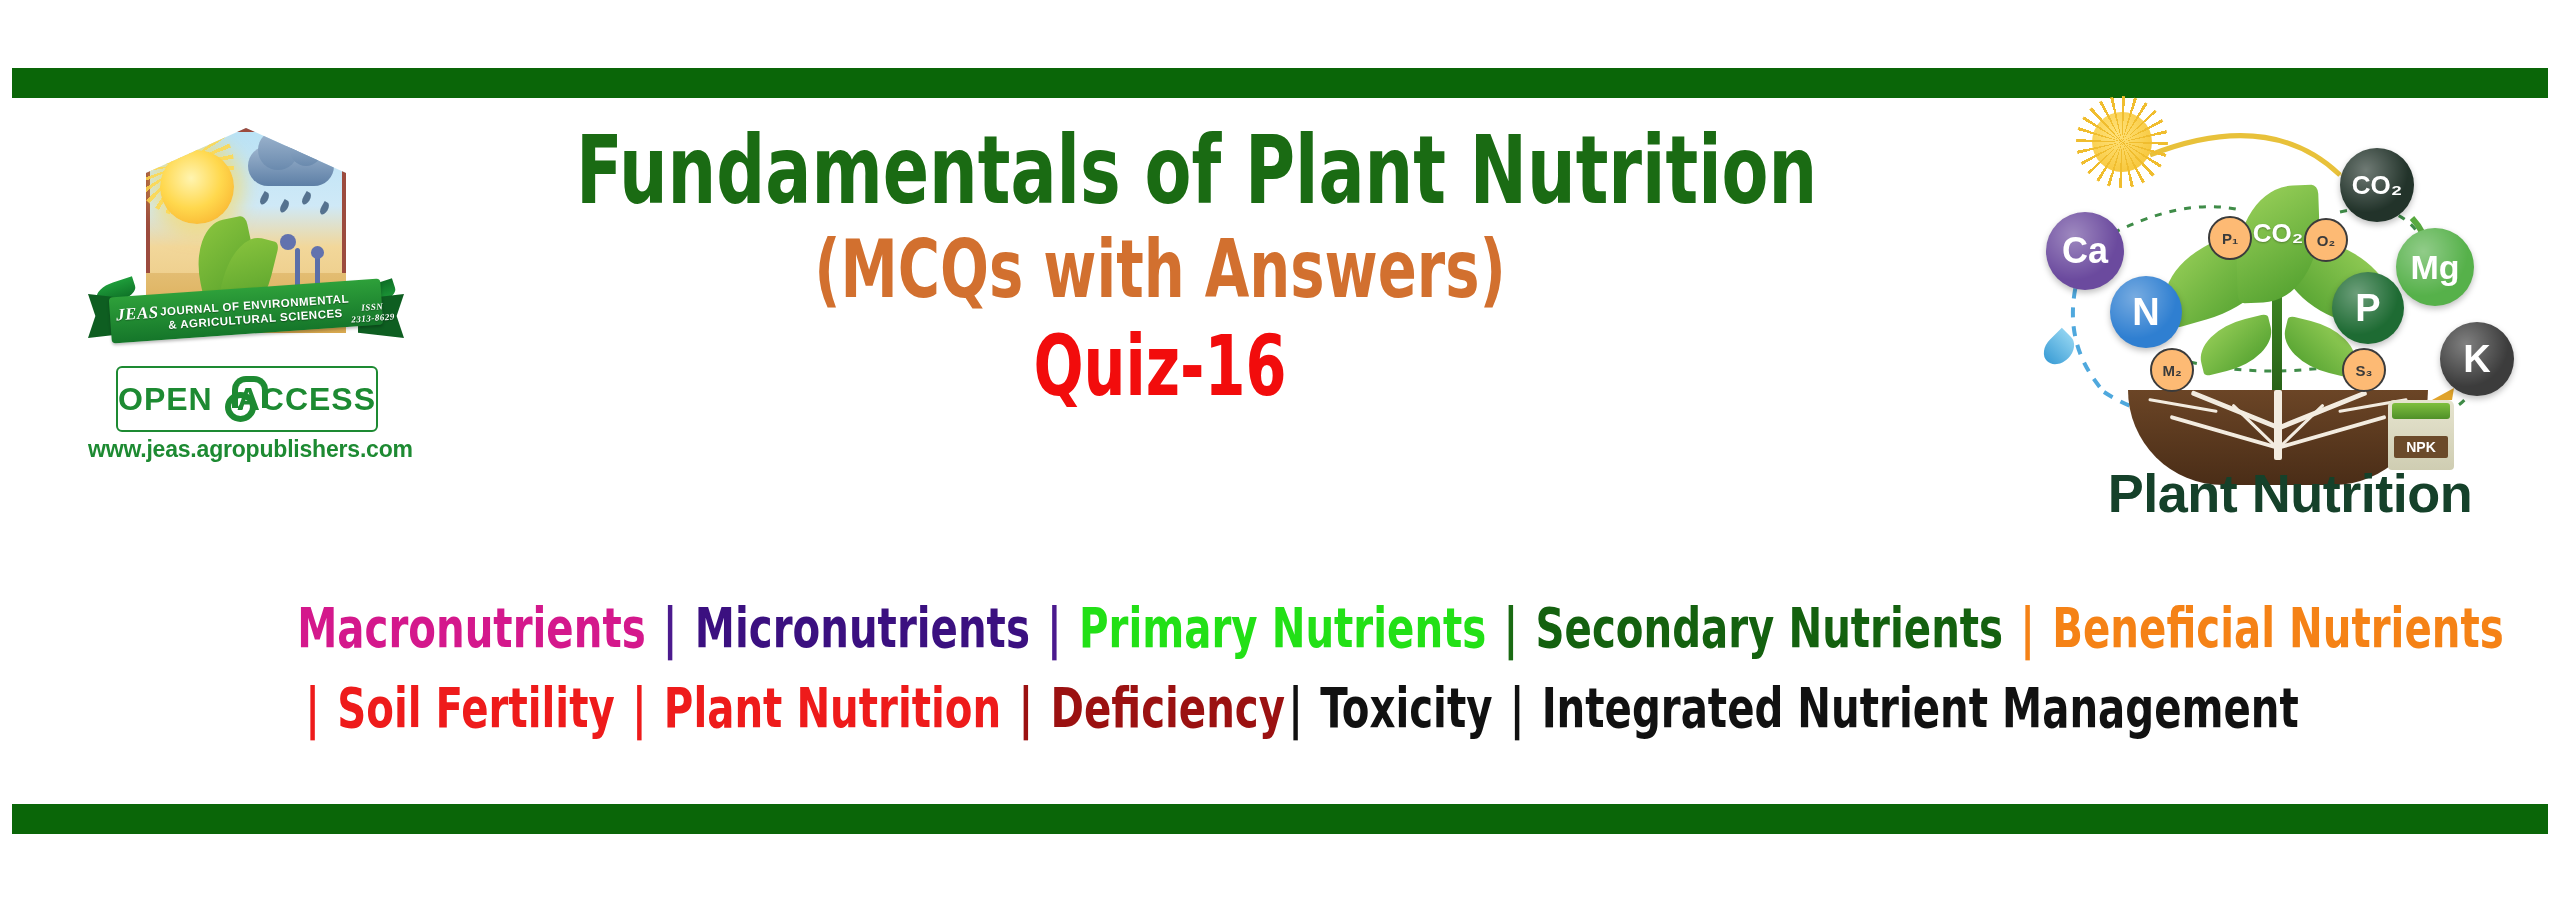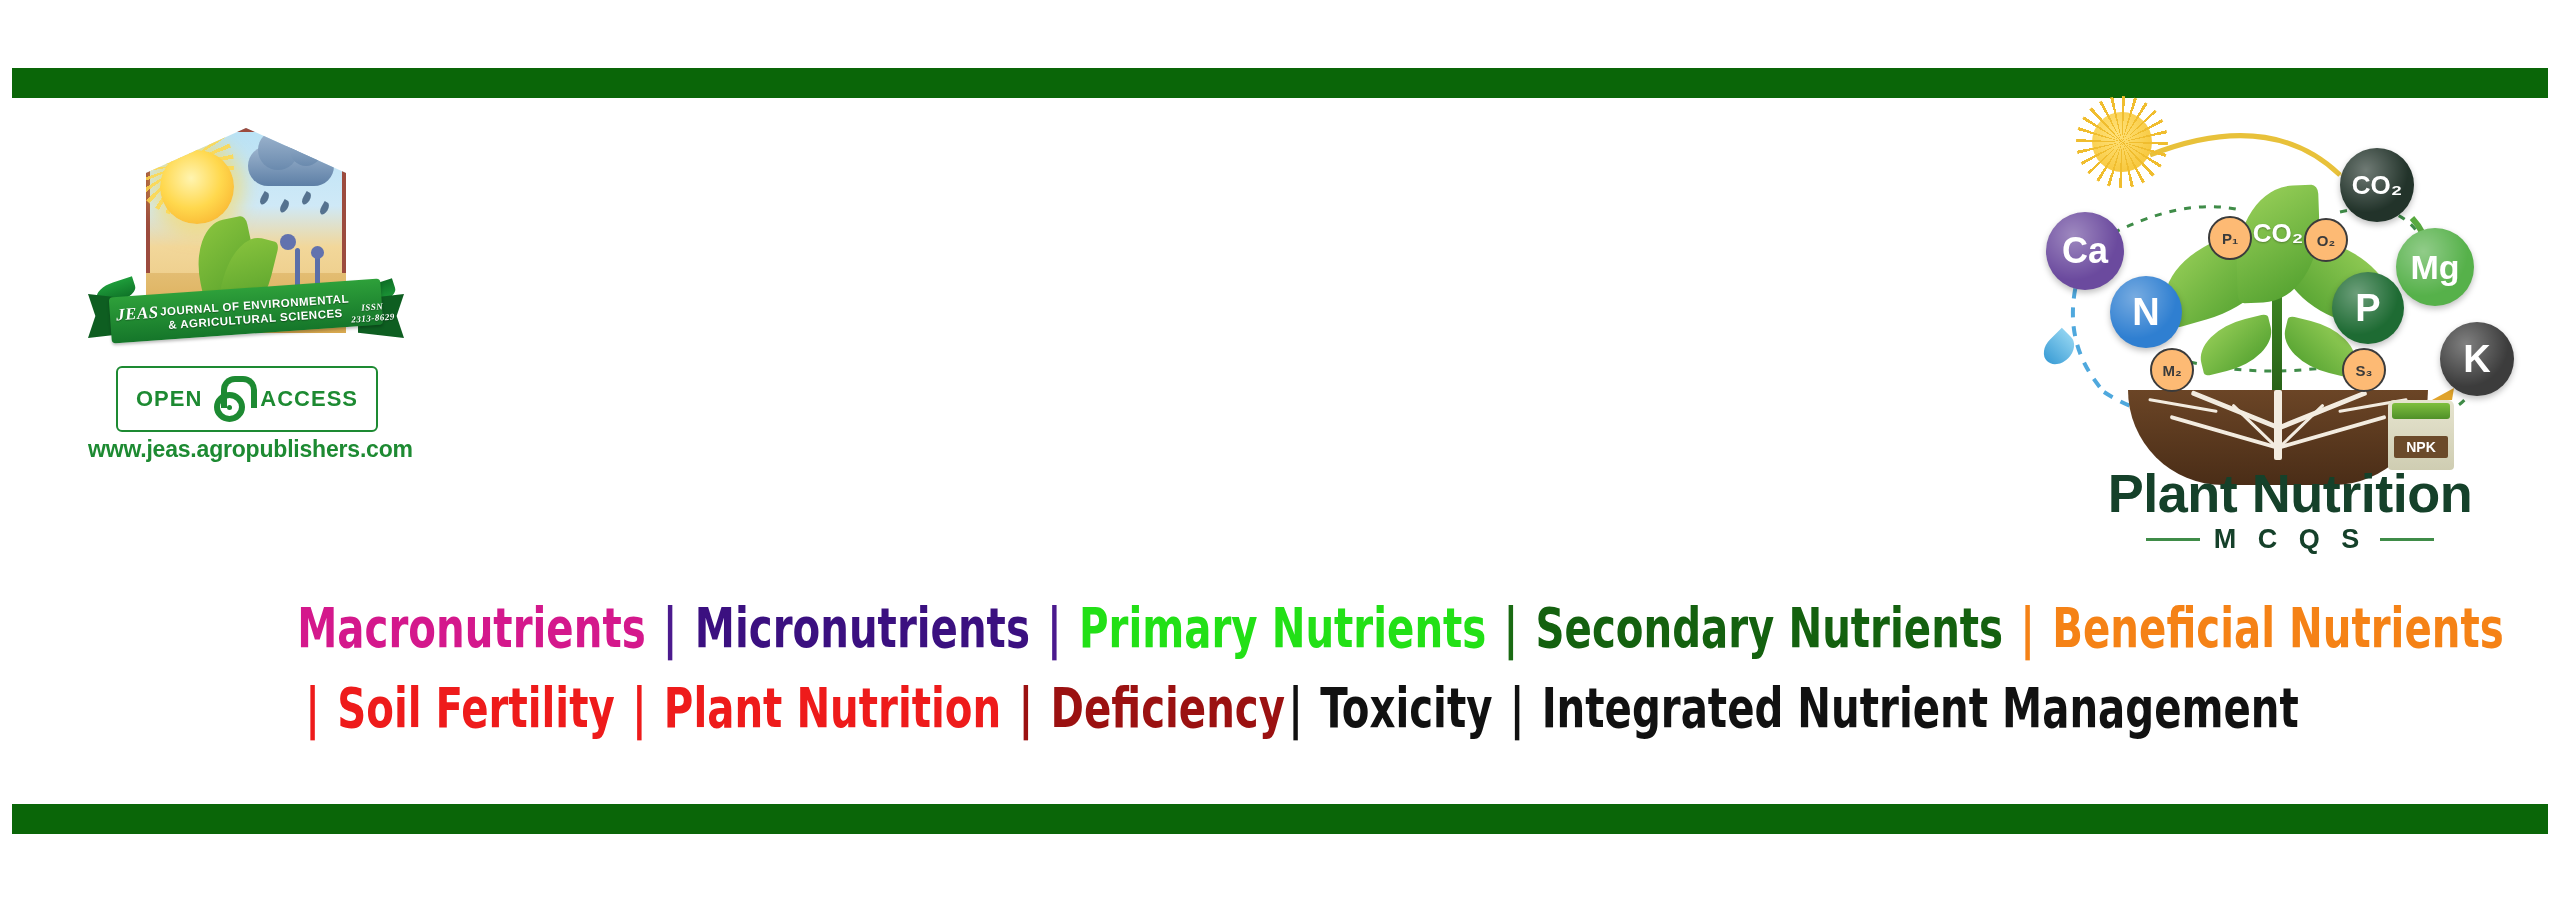--- a/index.html
+++ b/index.html
@@ -58,21 +58,21 @@
     transform:rotate(-4deg);white-space:nowrap;text-shadow:0 1px 1px rgba(0,0,0,.35);}
   .r-jeas{left:28px;top:28px;font-size:17px;font-style:italic;font-family:"Liberation Serif",serif;}
   .r-name{left:72px;top:22px;font-size:11.5px;line-height:14px;text-align:center;width:190px;}
   .r-issn{right:10px;top:26px;font-size:9px;font-family:"Liberation Serif",serif;font-style:italic;text-align:center;line-height:11px;}
   .leaf-deco{position:absolute;width:40px;height:20px;border-radius:50% 0 50% 0;
     background:linear-gradient(#1e9c3a,#0e6f26);}
 
   .oa-box{position:absolute;left:28px;top:238px;width:258px;height:62px;
     border:2px solid #1d8a32;border-radius:6px;background:#fff;
     display:flex;align-items:center;justify-content:center;gap:12px;}
-  .oa-word{color:#1d8a32;font-weight:bold;font-size:22px;letter-spacing:1px;
+  .oa-word{color:#1d8a32;font-weight:bold;font-size:32px;letter-spacing:1px;
     font-family:"Liberation Sans",sans-serif;}
   .oa-lock{width:34px;height:46px;position:relative;}
   .oa-lock .shackle{position:absolute;left:7px;top:0;width:24px;height:26px;
     border:6px solid #1d8a32;border-radius:14px 14px 0 0;border-bottom:0;}
   .oa-lock .body{position:absolute;left:0;bottom:0;width:31px;height:30px;border-radius:50%;
     border:6px solid #1d8a32;box-sizing:border-box;}
   .oa-lock .body:after{content:"";position:absolute;left:7px;top:7px;width:5px;height:5px;
     border-radius:50%;background:#1d8a32;}
   .oa-url{position:absolute;left:0;top:308px;width:310px;text-align:center;
     color:#1d8a32;font-weight:bold;font-size:23px;letter-spacing:-.2px;}
@@ -183,20 +183,25 @@
       <span class="oa-lock">
         <span class="shackle"></span>
           <span class="body"></span>
       </span>
       <span class="oa-word">ACCESS</span>
     </div>
 
     <div class="oa-url">www.jeas.agropublishers.com</div>
   </div>
 
+  <div class="titles">
+    <div class="t-main">Fundamentals of Plant Nutrition</div>
+    <div class="t-sub">(MCQs with Answers)</div>
+    <div class="t-quiz">Quiz-16</div>
+  </div>
 
   <div class="keywords">
     <div class="kw-line" id="kw1"><span class="kw" style="color: rgb(212, 24, 140);">Macronutrients</span><span class="kw" style="color: rgb(75, 26, 142);"> | </span><span class="kw" style="color: rgb(59, 16, 128);">Micronutrients</span><span class="kw" style="color: rgb(75, 26, 142);"> | </span><span class="kw" style="color: rgb(34, 224, 22);">Primary Nutrients</span><span class="kw" style="color: rgb(26, 107, 19);"> | </span><span class="kw" style="color: rgb(20, 97, 15);">Secondary Nutrients</span><span class="kw" style="color: rgb(245, 130, 22);"> | </span><span class="kw" style="color: rgb(245, 130, 22);">Beneficial Nutrients</span></div>
     <div class="kw-line" id="kw2"><span class="kw" style="color: rgb(238, 27, 27);">| </span><span class="kw" style="color: rgb(238, 27, 27);">Soil Fertility</span><span class="kw" style="color: rgb(238, 27, 27);"> | </span><span class="kw" style="color: rgb(238, 27, 27);">Plant Nutrition</span><span class="kw" style="color: rgb(155, 17, 17);"> | </span><span class="kw" style="color: rgb(155, 17, 17);">Deficiency</span><span class="kw" style="color: rgb(17, 17, 17);">| </span><span class="kw" style="color: rgb(17, 17, 17);">Toxicity</span><span class="kw" style="color: rgb(17, 17, 17);"> | </span><span class="kw" style="color: rgb(17, 17, 17);">Integrated Nutrient Management</span></div>
   </div>
 
   <div class="pn">
     <div class="pn-art" id="pn-art">
 
       <svg class="arrow-curve" viewBox="0 0 500 360">
@@ -249,20 +254,15 @@
         <div class="node" style="left: 356px; top: 128px; width: 78px; height: 78px; font-size: 34px; background: radial-gradient(circle at 35% 30%, rgba(255, 255, 255, 0.35), rgba(255, 255, 255, 0) 60%), rgb(86, 177, 74);">Mg</div>
         <div class="node" style="left: 292px; top: 172px; width: 72px; height: 72px; font-size: 38px; background: radial-gradient(circle at 35% 30%, rgba(255, 255, 255, 0.35), rgba(255, 255, 255, 0) 60%), rgb(30, 107, 51);">P</div>
         <div class="node" style="left: 400px; top: 222px; width: 74px; height: 74px; font-size: 38px; background: radial-gradient(circle at 35% 30%, rgba(255, 255, 255, 0.35), rgba(255, 255, 255, 0) 60%), rgb(60, 60, 60);">K</div>
         <div class="node sm" style="left: 168px; top: 116px;">P₁</div>
         <div class="node sm" style="left: 264px; top: 118px;">O₂</div>
         <div class="node sm" style="left: 110px; top: 248px;">M₂</div>
         <div class="node sm" style="left: 302px; top: 248px;">S₃</div>
       </div>
 
     <div class="pn-title">Plant Nutrition</div>
-    <div class="pn-sub">
-      <span class="pn-dash"></span>
-      <span>M C Q S</span>
-      <span class="pn-dash"></span>
-    </div>
   </div>
 
 </div>
 
 </body></html>

